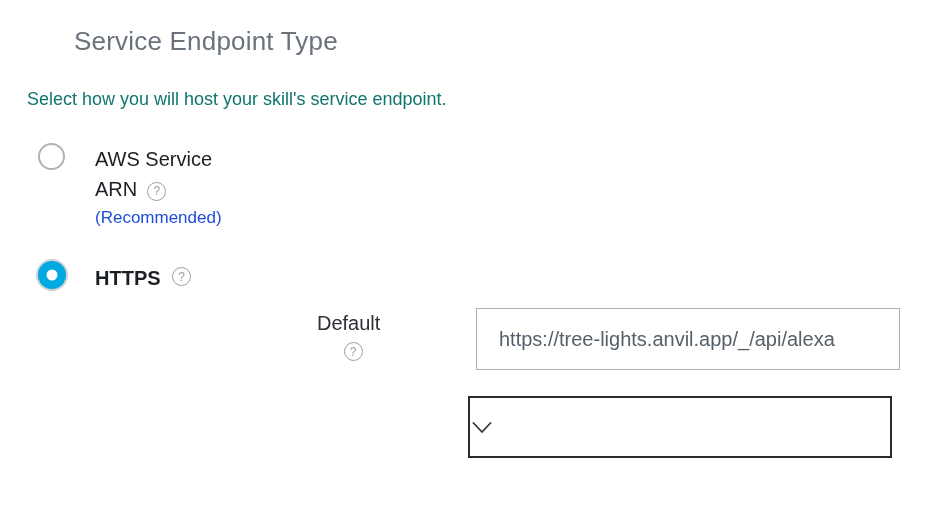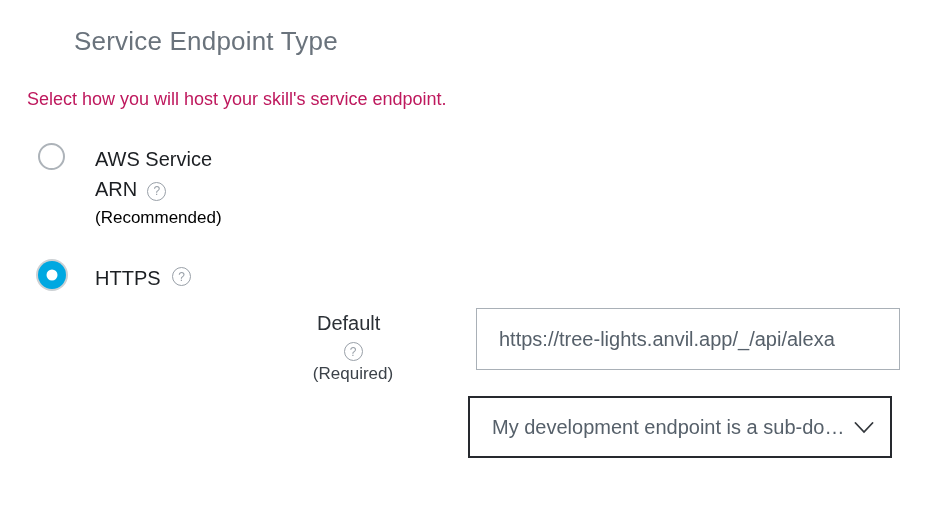--- a/index.html
+++ b/index.html
@@ -16,21 +16,21 @@
     left: 27px; top: 26px;
     font-size: 26px;
     font-weight: 400;
     color: #6a737c;
     letter-spacing: 0.2px;
     margin-left: 47px;
   }
   .section-desc {
     left: 27px; top: 89px;
     font-size: 18px;
-    color: #be185d;
+    color: #0f766e;
   }
 
   
   .radio {
     border-radius: 50%;
     display: inline-block;
     cursor: pointer;
   }
   .radio.unselected {
     left: 38px; top: 143px;
@@ -55,24 +55,24 @@
   }
 
   .option-label {
     font-size: 20px;
     color: #1c1f23;
     line-height: 30px;
   }
   .lambda-label-block { left: 95px; top: 144px; width: 150px; }
   .note-recommended {
     font-size: 17px;
-    color: #000000;
+    color: #1d4ed8;
     line-height: 28px;
   }
-  .https-label { left: 95px; top: 263px; }
+  .https-label { left: 95px; top: 263px; font-weight: bold; }
 
   .help-icon {
     display: inline-flex;
     align-items: center;
     justify-content: center;
     width: 19px; height: 19px;
     border: 1px solid #99a0a8;
     border-radius: 50%;
     font-size: 12px;
     color: #99a0a8;
@@ -165,25 +165,23 @@
 <div class="abs option-label https-label">HTTPS</div>
 <span class="help-icon help-icon-https">
     <span>?</span>
   </span>
 
 <div class="abs field-label-block">
   <span class="field-label-line">Default</span>
   <span class="help-icon">
       <span>?</span>
     </span>
-  <div class="note-required">(Required)</div>
 </div>
 
 <input class="abs endpoint-input" type="text" value="https://tree-lights.anvil.app/_/api/alexa" style="">
 
 <div class="abs ssl-select">
-  <span class="ssl-select-value">My development endpoint is a sub-do…</span>
   <span class="chevron">
     <svg width="20" height="12" viewBox="0 0 20 12">
       <path d="M1.5 1 L10 10 L18.5 1" fill="none" stroke="#33373c" stroke-width="1.8" stroke-linecap="round"></path>
     </svg>
   </span>
 </div>
 
 </body></html>

